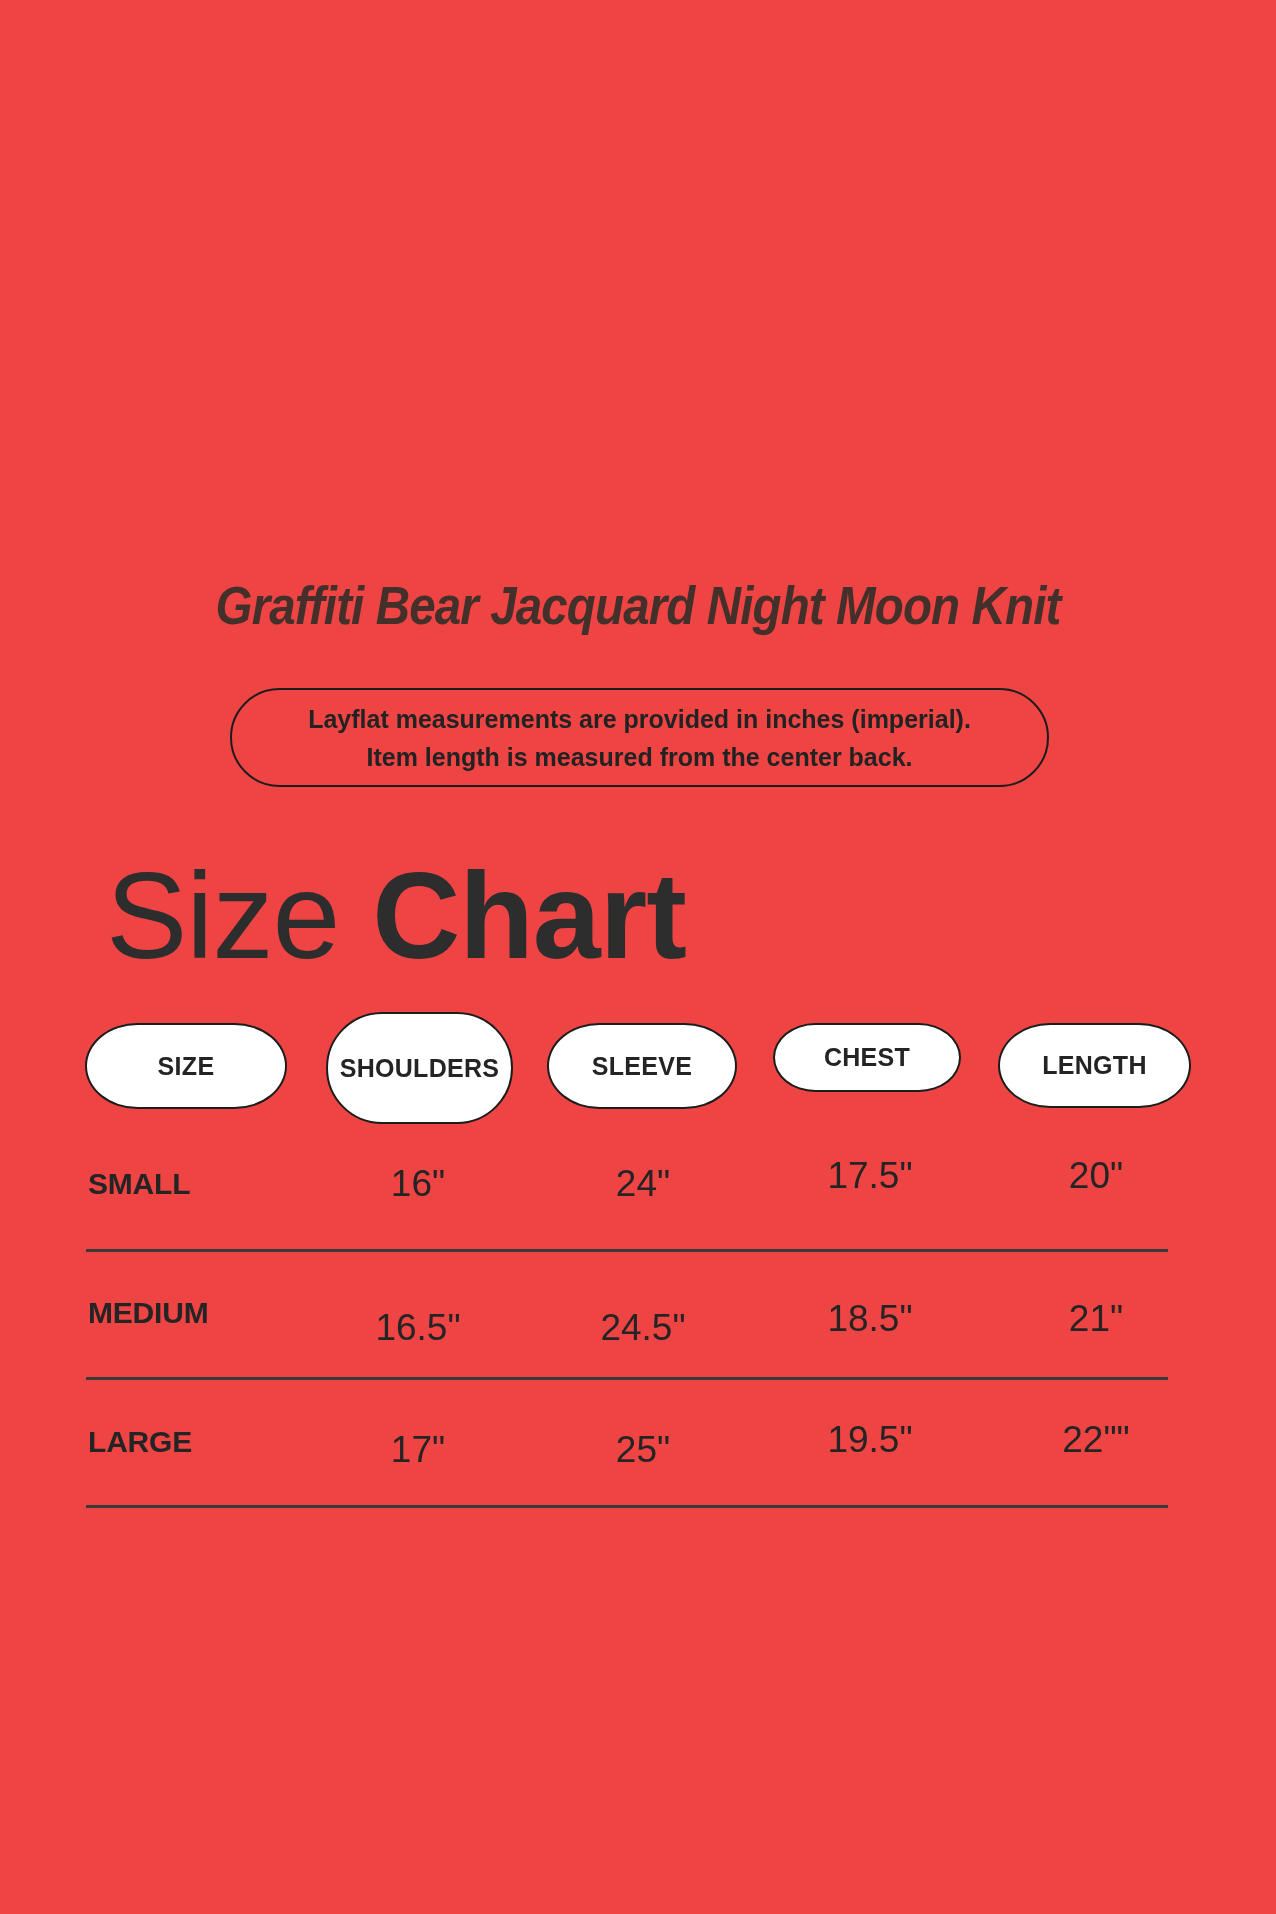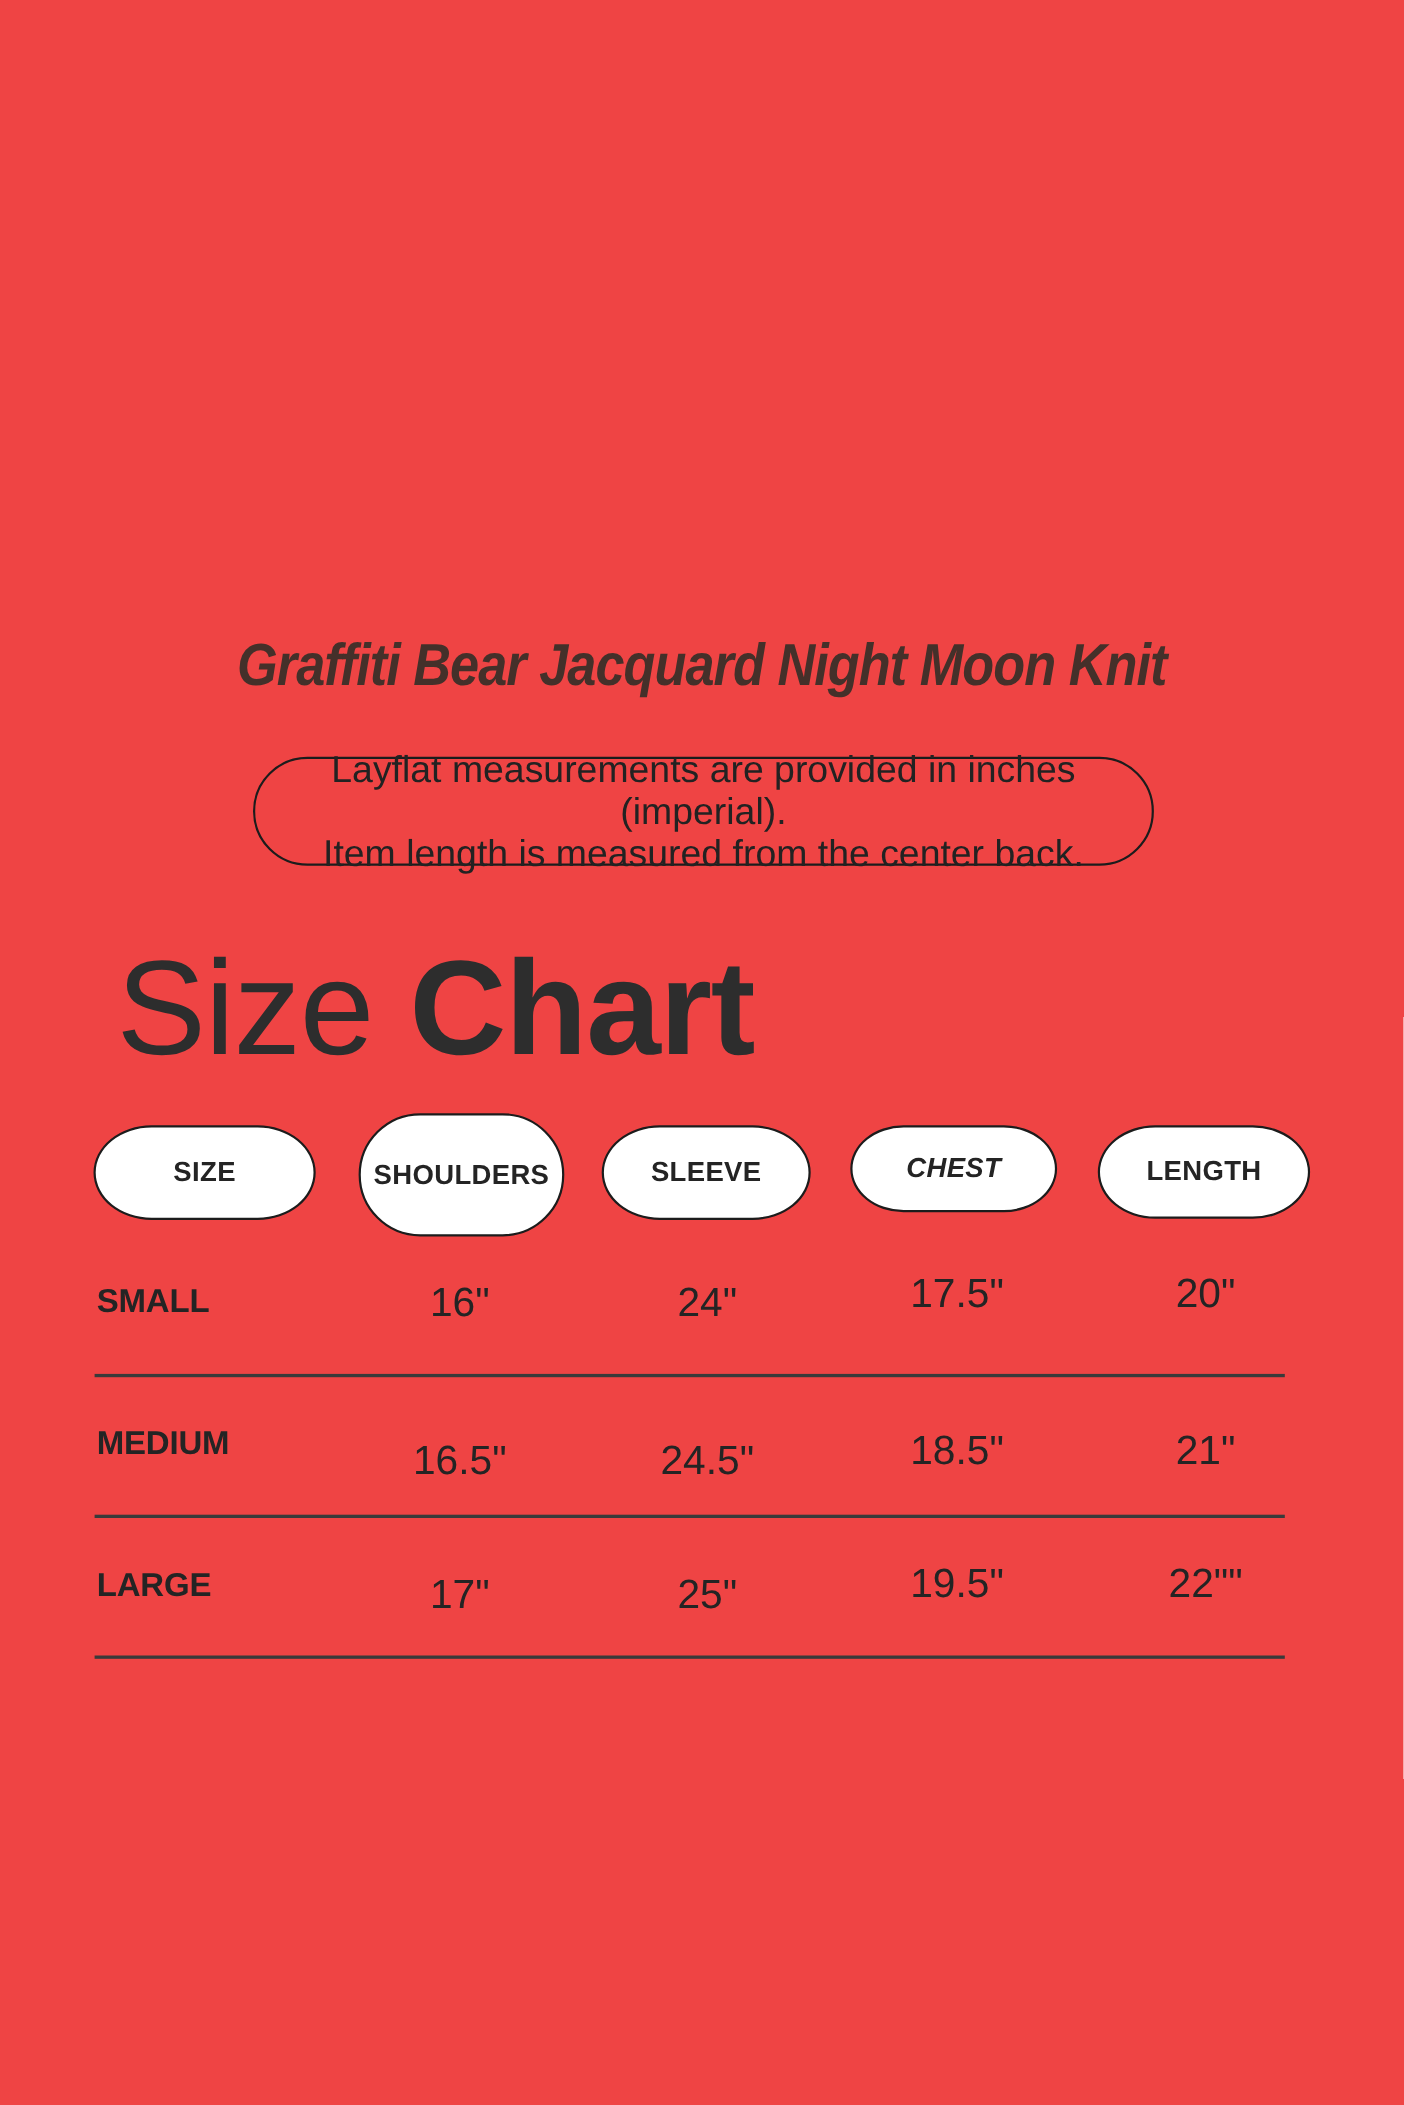--- a/index.html
+++ b/index.html
@@ -38,23 +38,23 @@
     top:688px; left:230px;
     width:819px; height:99px;
     box-sizing:border-box;
     border:2.5px solid #1c1c1c;
     border-radius:60px;
     display:flex;
     flex-direction:column;
     align-items:center;
     justify-content:center;
     text-align:center;
-    font-size:34px;
+    font-size:25px;
     line-height:38px;
-    font-weight:400;
+    font-weight:700;
     color:#222222;
   }
 
   
   .heading{
     position:absolute;
     top:839px; left:90px;
     margin:16px;
     font-size:122px;
     line-height:122px;
@@ -75,21 +75,21 @@
     justify-content:center;
     font-weight:700;
     font-size:25px;
     letter-spacing:0.3px;
     color:#242424;
     background:#ffffff;
   }
   .pill-size     {left:85px;  top:1023px; width:202px; height:86px;  border-radius:54px/44px;}
   .pill-shoulders{left:326px; top:1012px; width:187px; height:112px; border-radius:58px/58px;text-align:center;}
   .pill-sleeve   {left:547px; top:1023px; width:190px; height:86px;  border-radius:54px/44px;}
-  .pill-chest    {left:773px; top:1023px; width:188px; height:79px;  border-radius:54px/44px;font-style:italic;}
+  .pill-chest    {left:773px; top:1023px; width:188px; height:69px;  border-radius:54px/44px;}
   .pill-length   {left:998px; top:1023px; width:193px; height:85px;  border-radius:54px/44px;}
 
   
   .row{
     position:absolute;
     left:0; width:1276px; height:40px;
     font-size:37px;
     color:#242424;
   }
   .row-small {top:1164px;}

